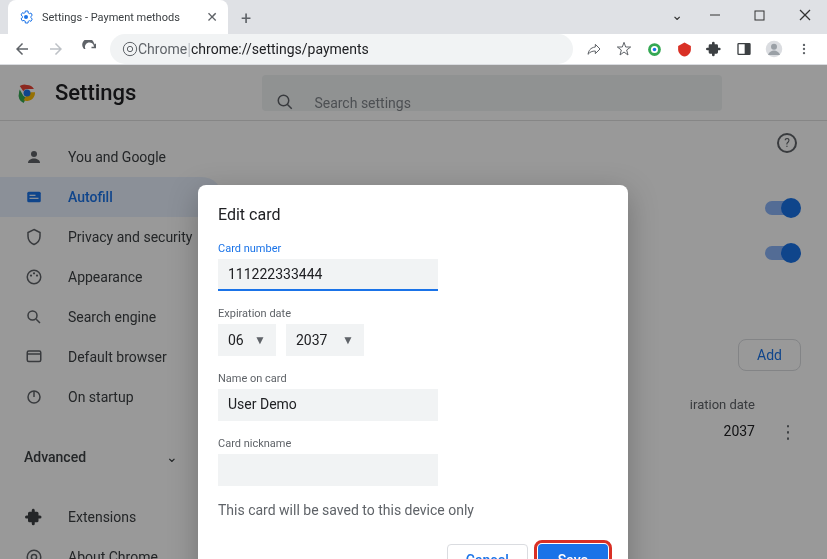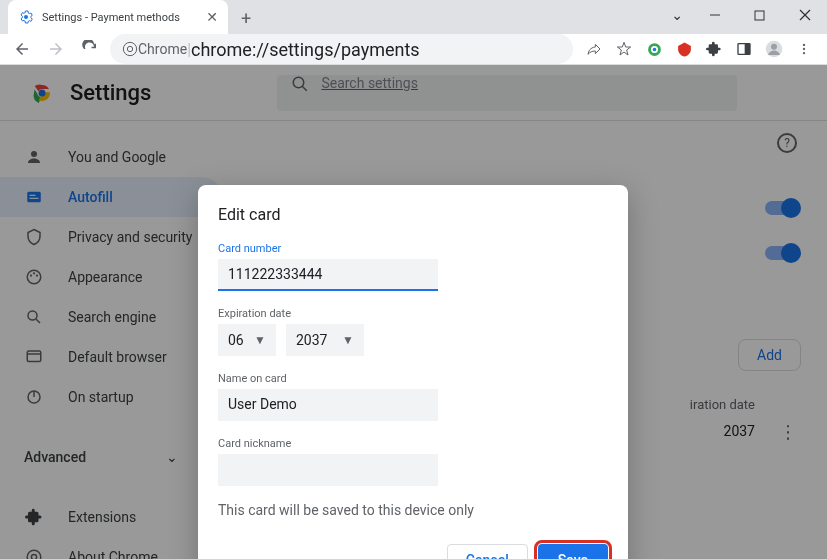--- a/index.html
+++ b/index.html
@@ -17,30 +17,30 @@
 .winctrls .btn { width: 45px; height: 30px; display: flex; align-items: center; justify-content: center; color: #333; }
 .winctrls .chev { width: 30px; font-size: 14px; }
 
 
 .toolbar { height: 40px; background: #fff; display: flex; align-items: center; padding: 0 8px; gap: 6px; border-bottom: 1px solid #dadce0; }
 .nav-btn { width: 28px; height: 28px; display: flex; align-items: center; justify-content: center; color: #5f6368; border-radius: 50%; }
 .nav-btn.fwd { color: #bdc1c6; }
 .omnibox { flex: 1; height: 30px; background: #f1f3f4; border-radius: 15px; display: flex; align-items: center; padding: 0 12px; }
 .omni-icon { width: 16px; height: 16px; color: #5f6368; }
 .omni-prefix { font-size: 14px; color: #5f6368; }
-.omni-path { font-size: 18px; color: #202124; }
+.omni-path { font-size: 14px; color: #202124; }
 .ext-icons { display: flex; align-items: center; gap: 12px; padding: 0 6px; }
 .ext-icons .ic { width: 18px; height: 18px; display: flex; align-items: center; justify-content: center; }
 
 
 .page { flex: 1; display: flex; flex-direction: column; background: #fff; position: relative; }
-.page-header { height: 56px; display: flex; align-items: center; padding: 0 30px; gap: 16px; border-bottom: 1px solid #e0e0e0; }
+.page-header { height: 56px; display: flex; align-items: center; padding: 0 15px; gap: 16px; border-bottom: 1px solid #e0e0e0; }
 .chrome-logo { width: 24px; height: 24px; }
 .page-title { font-size: 22px; color: #202124; font-weight: 500; }
-.searchbox { margin-left: 110px; width: 460px; height: 36px; background: #f1f3f4; border-radius: 4px; display: flex; align-items: flex-start; padding: 0 14px; gap: 12px; color: #5f6368; text-decoration: underline; }
+.searchbox { margin-left: 110px; width: 460px; height: 36px; background: #f1f3f4; border-radius: 4px; display: flex; align-items: flex-end; padding: 0 14px; gap: 20px; color: #5f6368; }
 .searchbox input { border: none; background: transparent; outline: none; font-size: 14px; flex: 1; color: #202124; }
 .searchbox input::placeholder { color: #80868b; }
 
 .body-row { flex: 1; display: flex; }
 .sidebar { width: 234px; padding-top: 16px; }
 .side-item { height: 40px; display: flex; align-items: center; padding: 0 24px; gap: 24px; font-size: 14px; color: #3c4043; border-radius: 0 20px 20px 0; margin-right: 12px; }
 .side-item.active { background: #e8f0fe; color: #1a73e8; font-weight: 500; }
 .side-item.active .sic { color: #1a73e8; }
 .sic { width: 20px; color: #5f6368; display: flex; align-items: center; justify-content: center; }
 .side-sep { height: 20px; }

